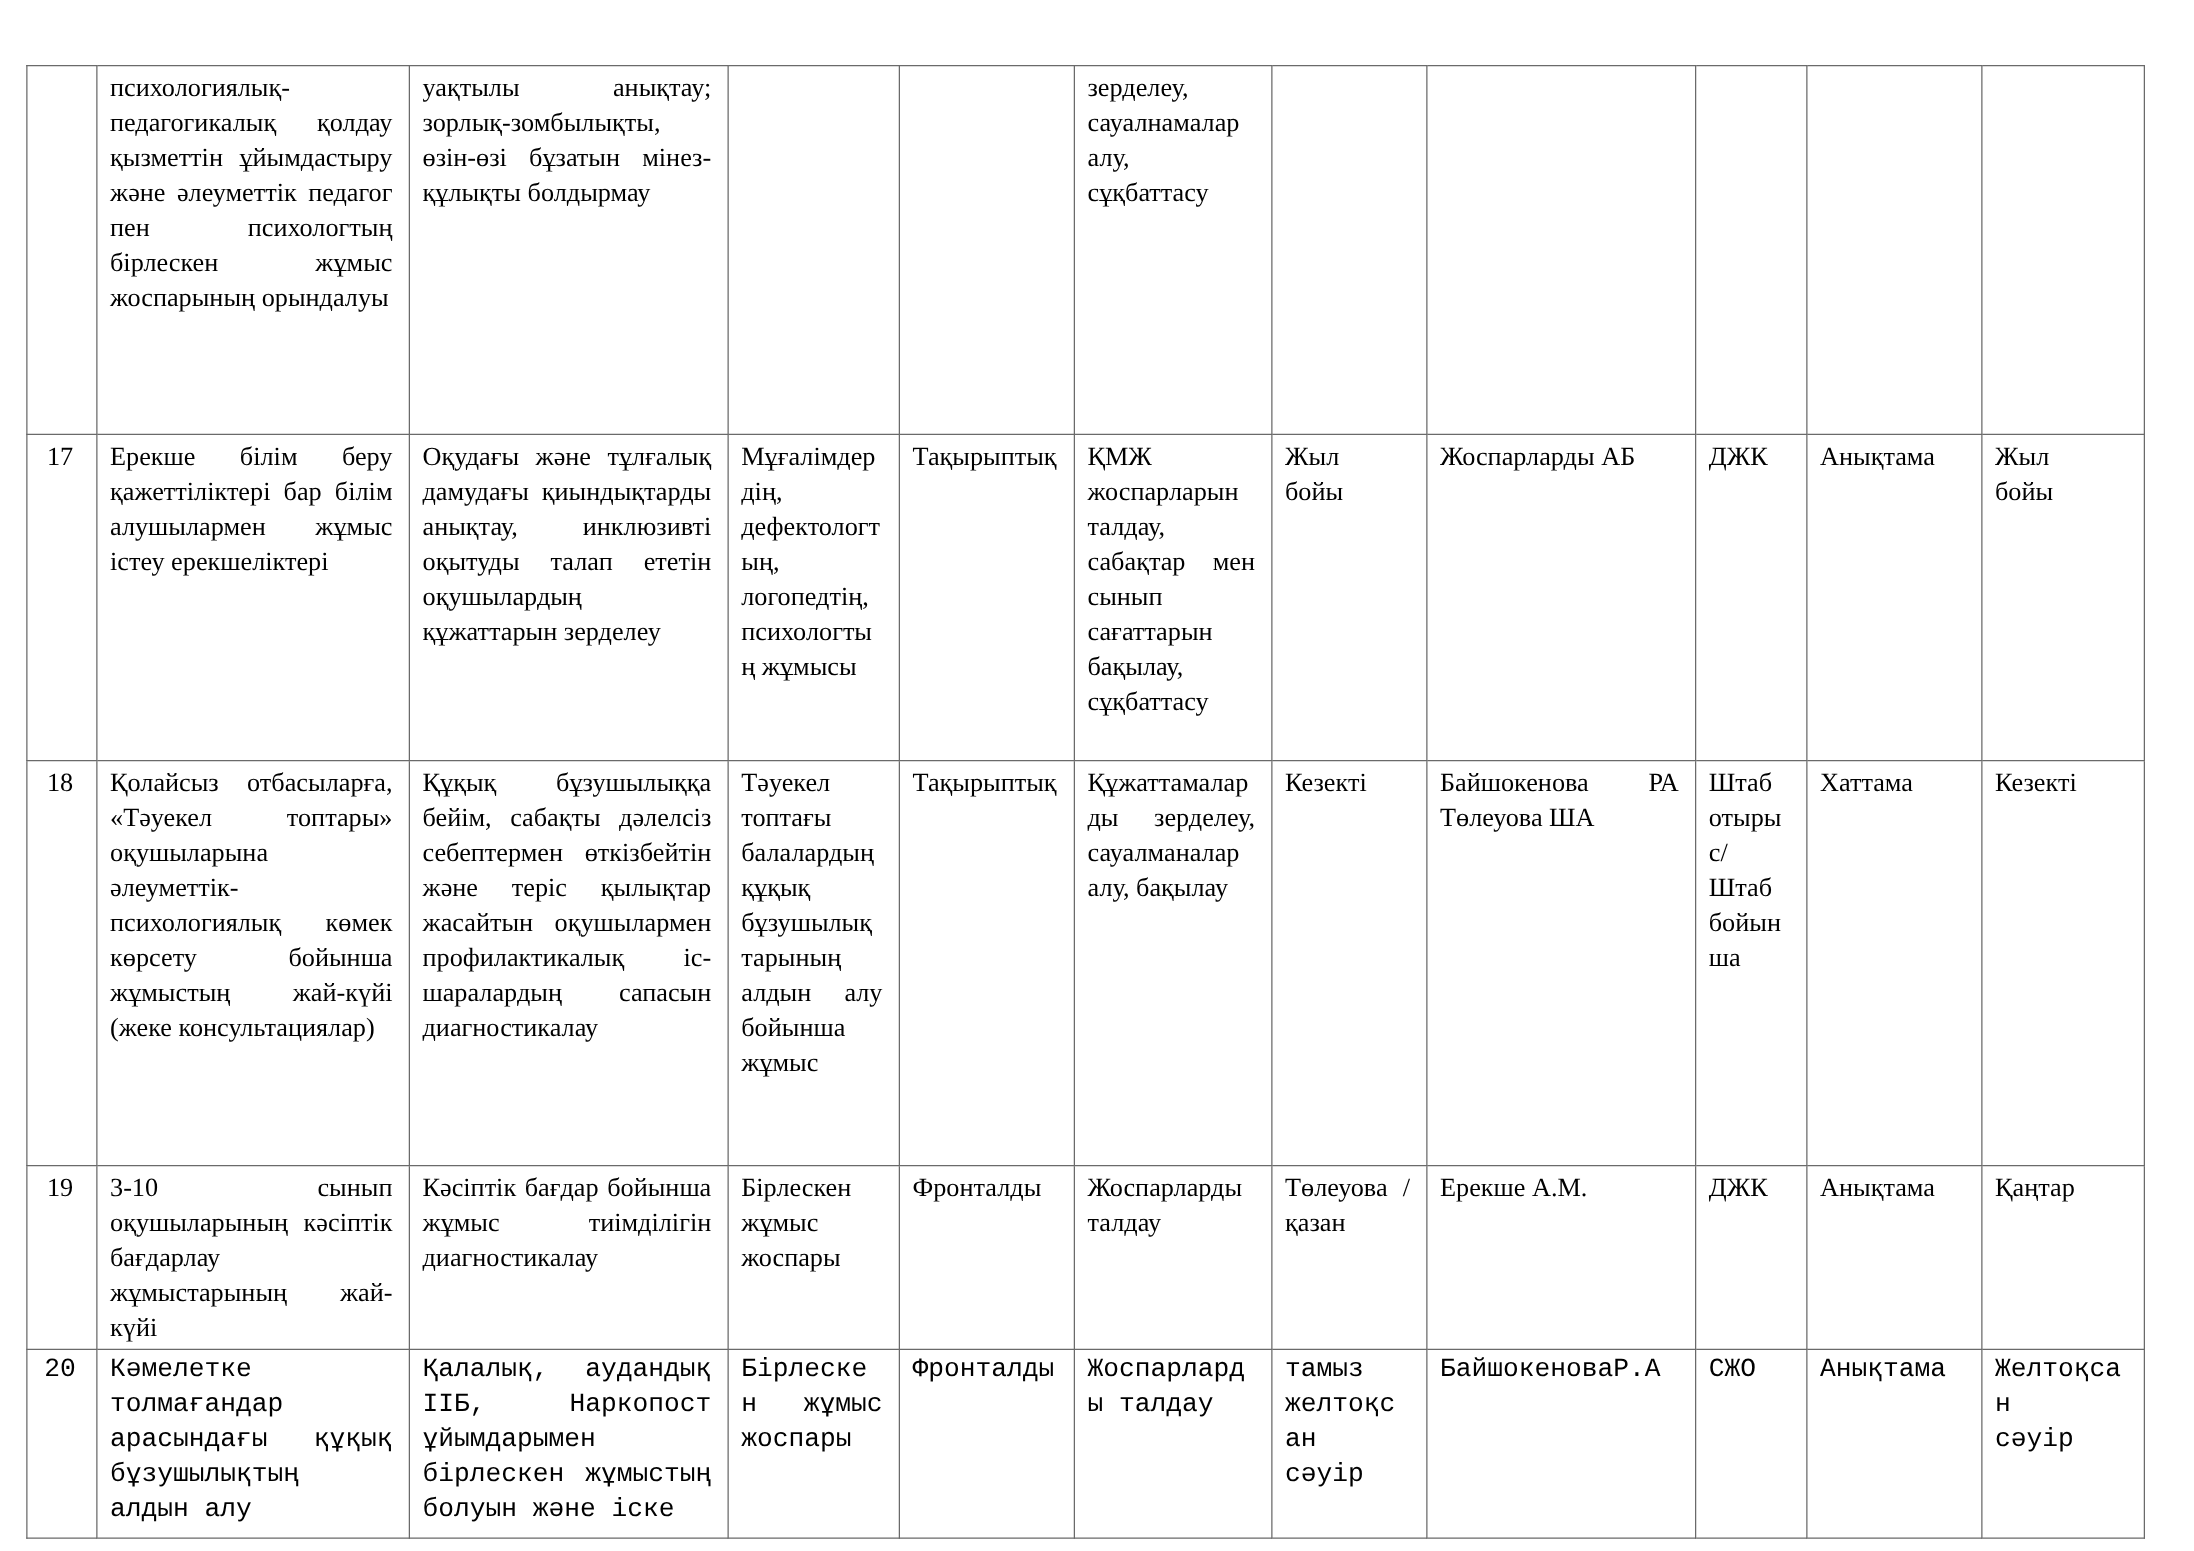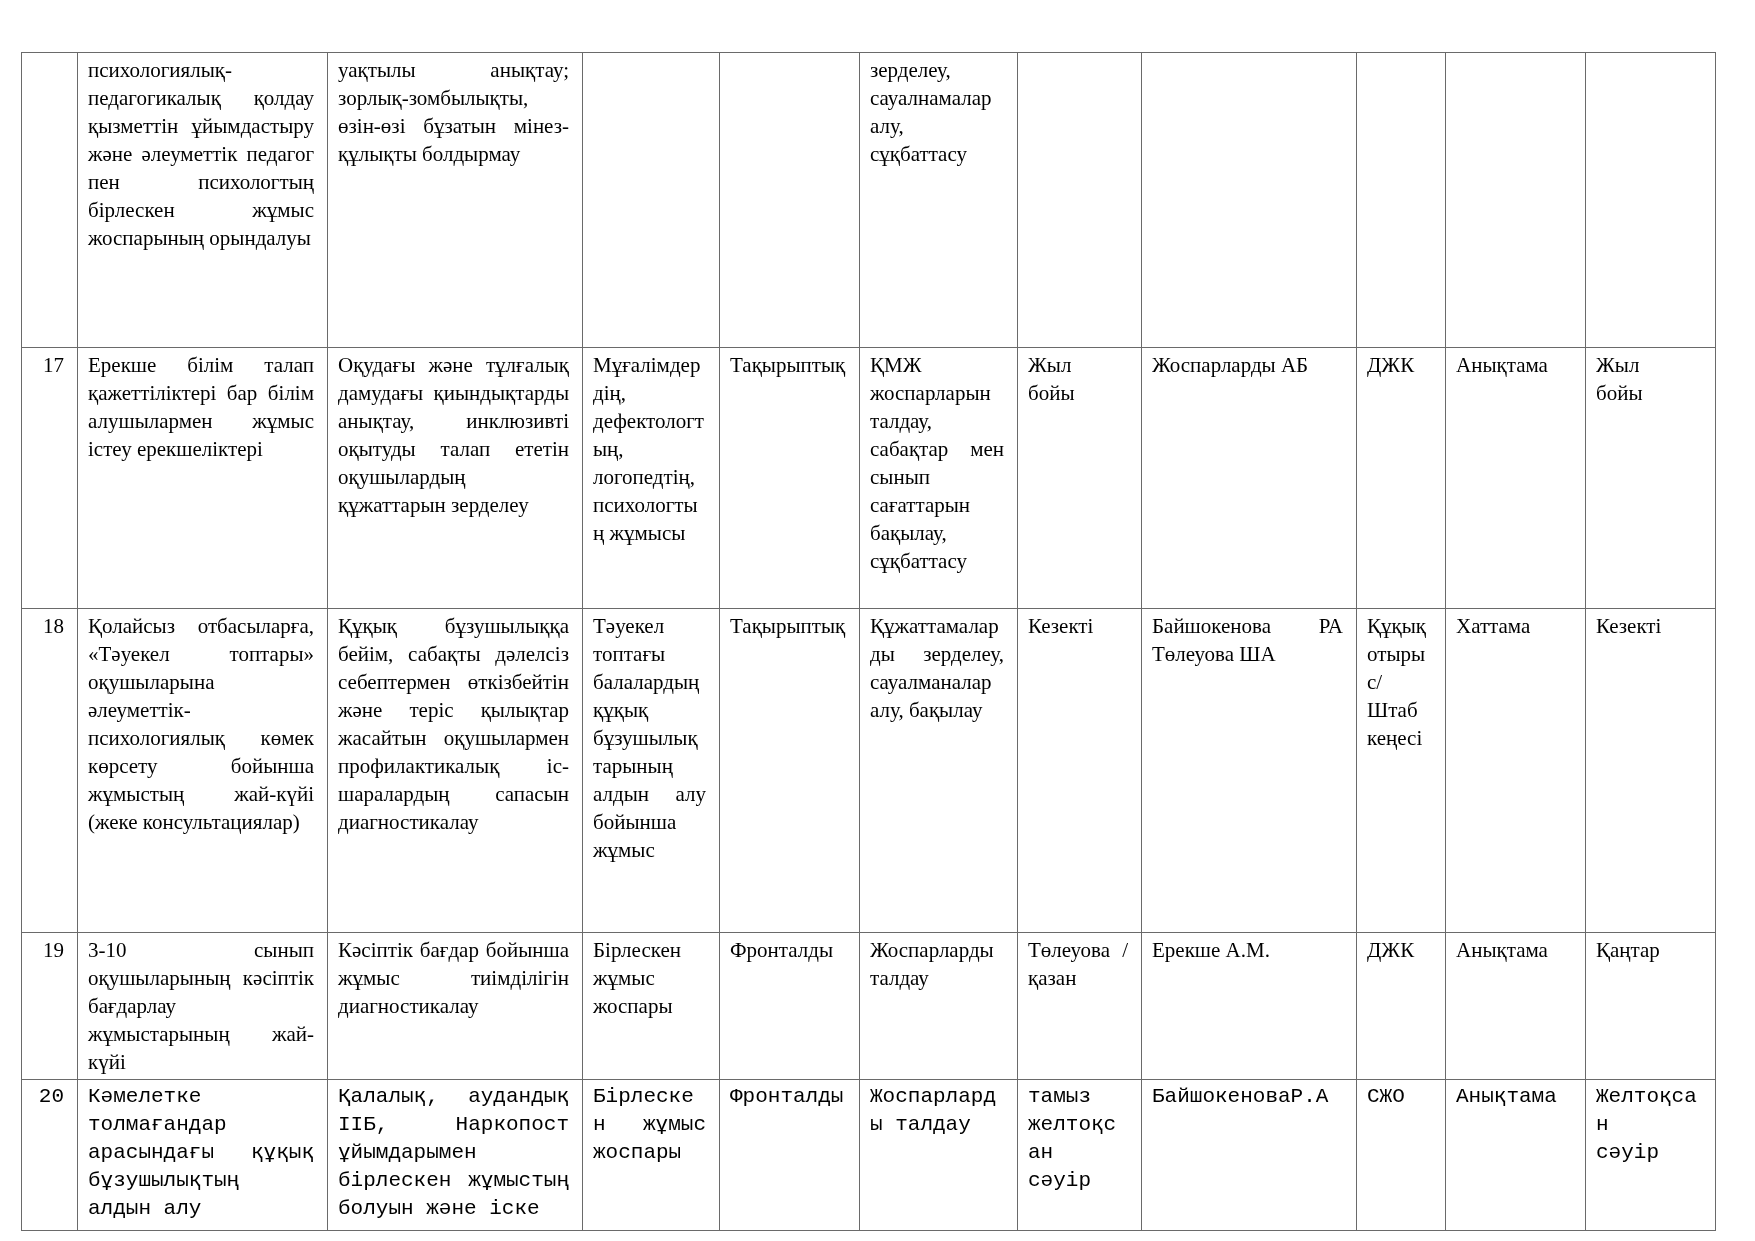--- a/index.html
+++ b/index.html
@@ -25,21 +25,21 @@
   table.doc-table td {
     border: 1px solid #6a6a6a;
     vertical-align: top;
     padding: 3px 13px 3px 10px;
     text-align: justify;
     overflow-wrap: break-word;
     word-wrap: break-word;
     word-break: break-word;
     white-space: pre-line;
   }
-  table.doc-table td.num { text-align: right; }
+  table.doc-table td.num { text-align: center; }
   tr.row-cont { height: 295px; }
   tr.row-17   { height: 261px; }
   tr.row-18   { height: 324px; margin-top: 28px; }
   tr.row-19   { height: 145px; }
   tr.row-20   { height: 151px; font-family: Liberation Mono, monospace; }
 </style>
 </head>
 <body>
 
 <div class="page">
@@ -66,21 +66,21 @@
         <td></td>
         <td>зерделеу, сауалнамалар алу, сұқбаттасу</td>
         <td></td>
         <td></td>
         <td></td>
         <td></td>
         <td></td>
       </tr>
       <tr class="row-17">
         <td class="num">17</td>
-        <td>Ерекше білім талап қажеттіліктері бар білім алушылармен жұмыс істеу ерекшеліктері</td>
+        <td>Ерекше білім беру қажеттіліктері бар білім алушылармен жұмыс істеу ерекшеліктері</td>
         <td>Оқудағы және тұлғалық дамудағы қиындықтарды анықтау, инклюзивті оқытуды талап ететін оқушылардың құжаттарын зерделеу</td>
         <td>Мұғалімдердің, дефектологтың, логопедтің, психологтың жұмысы</td>
         <td>Тақырыптық</td>
         <td>ҚМЖ жоспарларын талдау, сабақтар мен сынып сағаттарын бақылау, сұқбаттасу</td>
         <td>Жыл
 бойы</td>
         <td>Жоспарларды АБ</td>
         <td>ДЖК</td>
         <td>Анықтама</td>
         <td>Жыл
@@ -88,21 +88,21 @@
       </tr>
       <tr class="row-18">
         <td class="num">18</td>
         <td>Қолайсыз отбасыларға, «Тәуекел топтары» оқушыларына әлеуметтік-психологиялық көмек көрсету бойынша жұмыстың жай-күйі (жеке консультациялар)</td>
         <td>Құқық бұзушылыққа бейім, сабақты дәлелсіз себептермен өткізбейтін және теріс қылықтар жасайтын оқушылармен профилактикалық іс-шаралардың сапасын диагностикалау</td>
         <td>Тәуекел топтағы балалардың құқық бұзушылықтарының алдын алу бойынша жұмыс</td>
         <td>Тақырыптық</td>
         <td>Құжаттамаларды зерделеу, сауалманалар алу, бақылау</td>
         <td>Кезекті</td>
         <td>Байшокенова РА Төлеуова ША</td>
-        <td>Құқық отырыс/ Штаб кеңесі</td>
+        <td>Штаб отырыс/ Штаб бойынша</td>
         <td>Хаттама</td>
         <td>Кезекті</td>
       </tr>
       <tr class="row-19">
         <td class="num">19</td>
         <td>3-10 сынып оқушыларының кәсіптік бағдарлау жұмыстарының жай-күйі</td>
         <td>Кәсіптік бағдар бойынша жұмыс тиімділігін диагностикалау</td>
         <td>Бірлескен жұмыс жоспары</td>
         <td>Фронталды</td>
         <td>Жоспарларды талдау</td>

